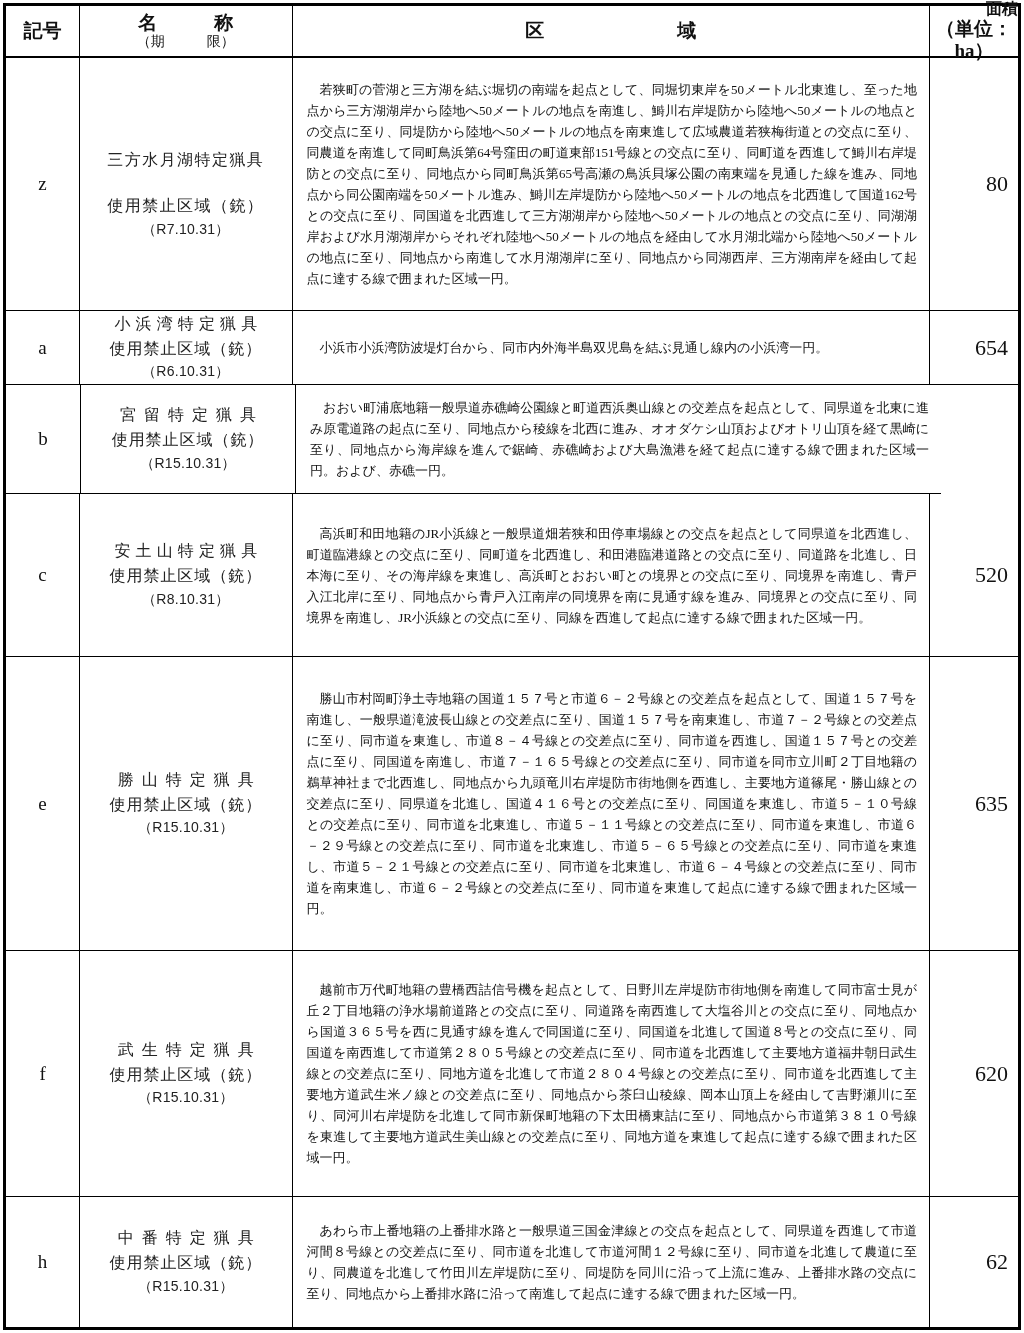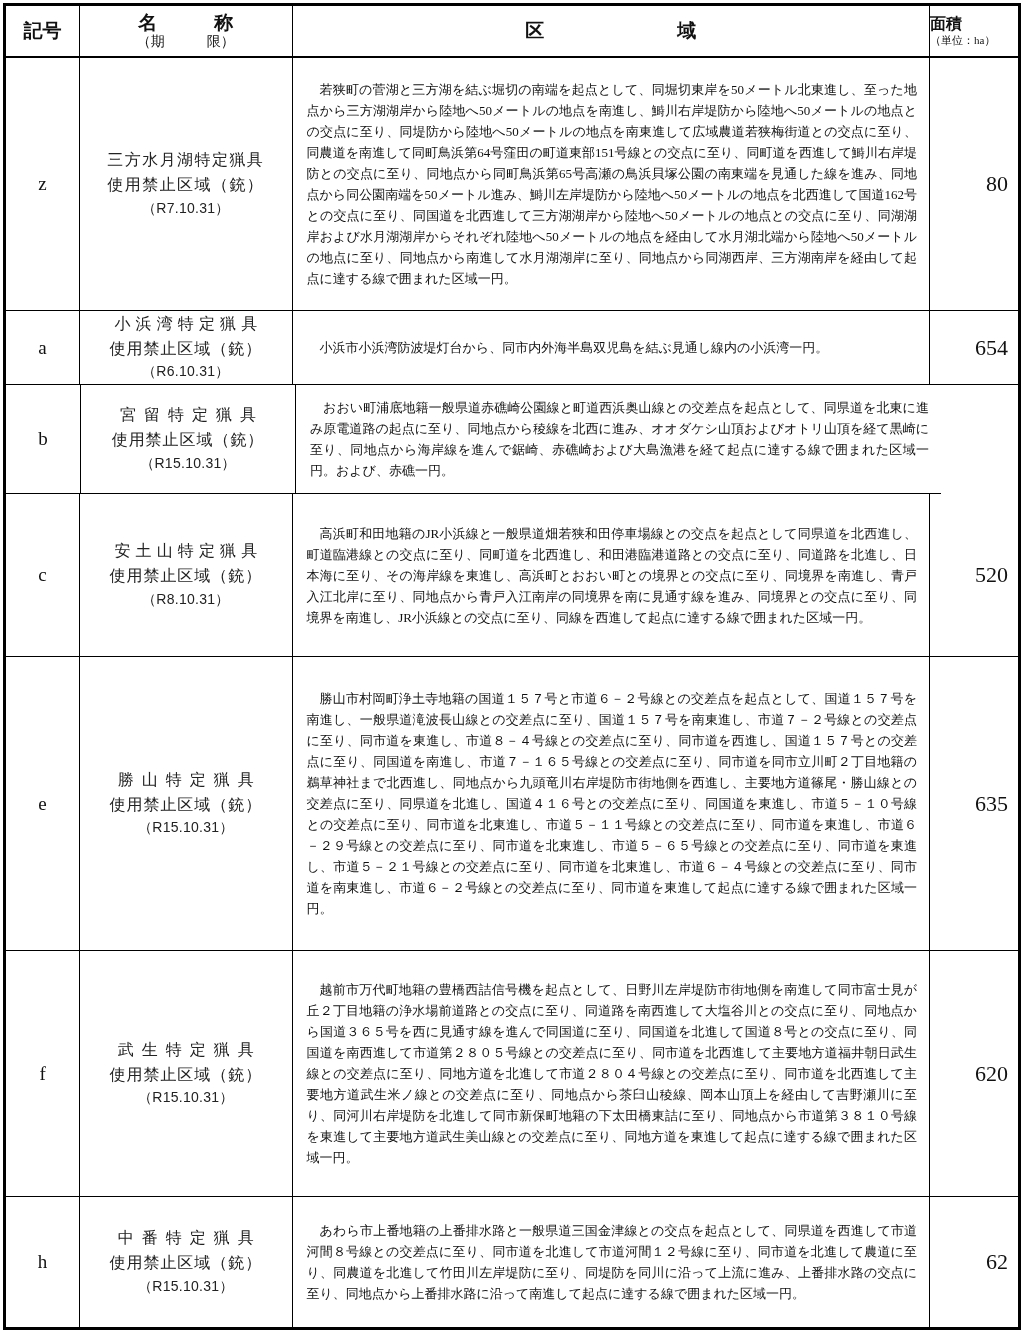--- a/index.html
+++ b/index.html
@@ -35,31 +35,31 @@
   
   .header .cell{border-bottom:2px solid #000;}
   .header{height:52px;flex:none;}
   .header .cell{
     justify-content:center;align-items:center;text-align:center;
     font-weight:bold;font-size:19px;line-height:1.15;
     font-family:"Liberation Serif",serif;
   }
   .header .sub{font-size:14px;font-weight:normal;}
   .header .area-main{font-size:16px;}
-  .header .area-sub{font-size:11px;font-weight:normal;}
+  .header .area-sub{font-size:19px;font-weight:bold;}
 
   
   .symbol{font-size:19px;font-family:"Liberation Serif",serif;}
   .name{
     font-family:"Liberation Sans",sans-serif;
     font-size:16px;line-height:1.55;color:#222;
   }
   .name .nm1{white-space:nowrap;}
   .name .nm3{font-size:14px;letter-spacing:0.02em;}
-  .sp1{letter-spacing:0.09em;}
+  .sp1{letter-spacing:0.09em;margin-top:21px;}
   .sp2{letter-spacing:0.32em;margin-right:-0.32em;}
   .sp3{letter-spacing:0.5em;margin-right:-0.5em;}
   .spB{letter-spacing:0.06em;}
 
   .region{
     font-size:13px;line-height:21px;
     padding:4px 12px 4px 14px;
     text-align:justify;
     font-family:"Liberation Serif",serif;
   }
@@ -88,21 +88,21 @@
     <div class="cell col-symbol">
       <span>記号</span>
     </div>
     <div class="cell col-name">
       <span>名　　　称</span>
       <span class="sub">（期　　　限）</span>
     </div>
     <div class="cell col-region" style="align-items:center;">
       <span>区　　　　　　　域</span>
     </div>
-    <div class="cell col-area" style="align-items:flex-start;">
+    <div class="cell col-area" style="align-items:flex-end;">
       <span class="area-main">面積</span>
       <span class="area-sub">（単位：ha）</span>
     </div>
   </div>
 
   <div class="row r-z">
     <div class="cell col-symbol">
         <span class="symbol">z</span>
       </div>
     <div class="cell col-name name">

